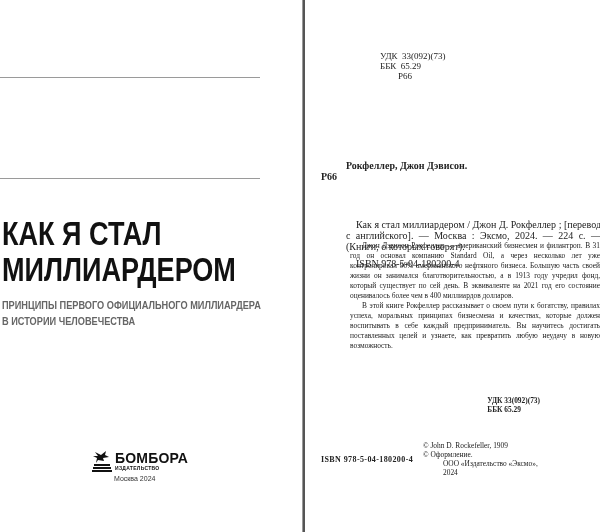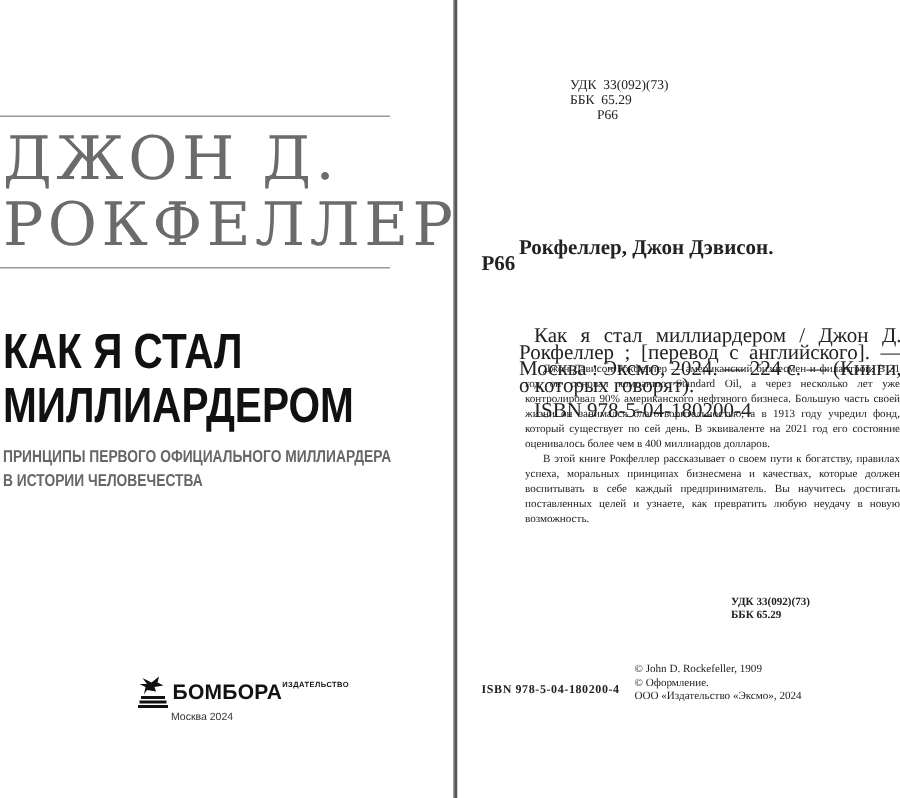--- a/index.html
+++ b/index.html
@@ -20,56 +20,52 @@
   .title { position: absolute; left: 2px; top: 216px; font-family: "Liberation Sans", sans-serif; font-weight: bold;
            font-size: 33px; line-height: 36px; color: #111; letter-spacing: 0px; transform: scaleX(0.82); transform-origin: left; white-space: nowrap; }
 
   .subtitle { position: absolute; left: 2px; top: 297px; font-family: "Liberation Sans", sans-serif; font-weight: bold;
               font-size: 11.5px; line-height: 16px; color: #666; transform: scaleX(0.8); transform-origin: left; white-space: nowrap; }
 
   .publisher { position: absolute; left: 92px; top: 450px; width: 100px; }
   .logo-row { display: flex; align-items: center; }
   .logo-mark { width: 20px; height: 22px; position: relative; margin-right: 3px; }
   .logo-mark svg { display: block; }
-  .logo-text { display: flex; }
+  .logo-text { display: flex; flex-direction: column; }
   .logo-name { font-family: "Liberation Sans", sans-serif; font-weight: bold; font-size: 14px; line-height: 14px; color: #111; letter-spacing: 0.2px; }
   .logo-sub { font-family: "Liberation Sans", sans-serif; font-weight: bold; font-size: 5px; line-height: 6px; color: #111; letter-spacing: 0.3px; }
   .city-year { font-family: "Liberation Sans", sans-serif; font-size: 7px; color: #333; margin-top: 3px; margin-left: 22px; }
 
   .rs { font-family: "Liberation Serif", serif; color: #222; }
   .udk-top { position: absolute; left: 75px; top: 51px; font-size: 9px; line-height: 10px; }
   .udk-top .line { white-space: pre; }
   .udk-top .p66 { margin-left: 18px; }
 
-  .bib { position: absolute; left: 16px; top: 160px; width: 280px; font-size: 14px; line-height: 11px; }
+  .bib { position: absolute; left: 16px; top: 160px; width: 280px; font-size: 10px; line-height: 11px; }
   .bib-author { margin-left: 25px; font-weight: bold; }
   .bib-row { display: flex; }
   .bib-code { width: 25px; font-weight: bold; }
   .bib-body { flex: 1; text-align: justify; margin-top: 48px; }
   .bib-first { text-indent: 10px; }
   .isbn-line { margin-left: 35px; margin-top: 6px; }
 
   .anno { position: absolute; left: 45px; top: 241px; width: 250px; font-size: 7.4px; line-height: 10px; text-align: justify; }
   .anno p { text-indent: 12px; }
 
   .udk-bot { position: absolute; right: 8px; top: 396px; font-size: 7.4px; line-height: 9px; font-weight: bold; text-align: left; }
 
   .isbn-bottom { position: absolute; left: 16px; top: 455px; font-size: 8px; font-weight: bold; letter-spacing: 0.4px; }
   .copyright { position: absolute; left: 118px; top: 441px; font-size: 7.4px; line-height: 9px; }
-  .copyright .ind { margin-left: 0; }
+  .copyright .ind { margin-left: 20px; }
 </style>
 </head>
 <body>
 
 <div class="page-left">
   <div class="rule top"></div>
-  <div class="author">
-    <div>ДЖОН Д.</div>
-    <div>РОКФЕЛЛЕР</div>
-  </div>
   <div class="rule bottom"></div>
 
   <div class="title">
     <div>КАК Я СТАЛ</div>
     <div>МИЛЛИАРДЕРОМ</div>
   </div>
 
   <div class="subtitle">
     <div>ПРИНЦИПЫ ПЕРВОГО ОФИЦИАЛЬНОГО МИЛЛИАРДЕРА</div>
     <div>В ИСТОРИИ ЧЕЛОВЕЧЕСТВА</div>

